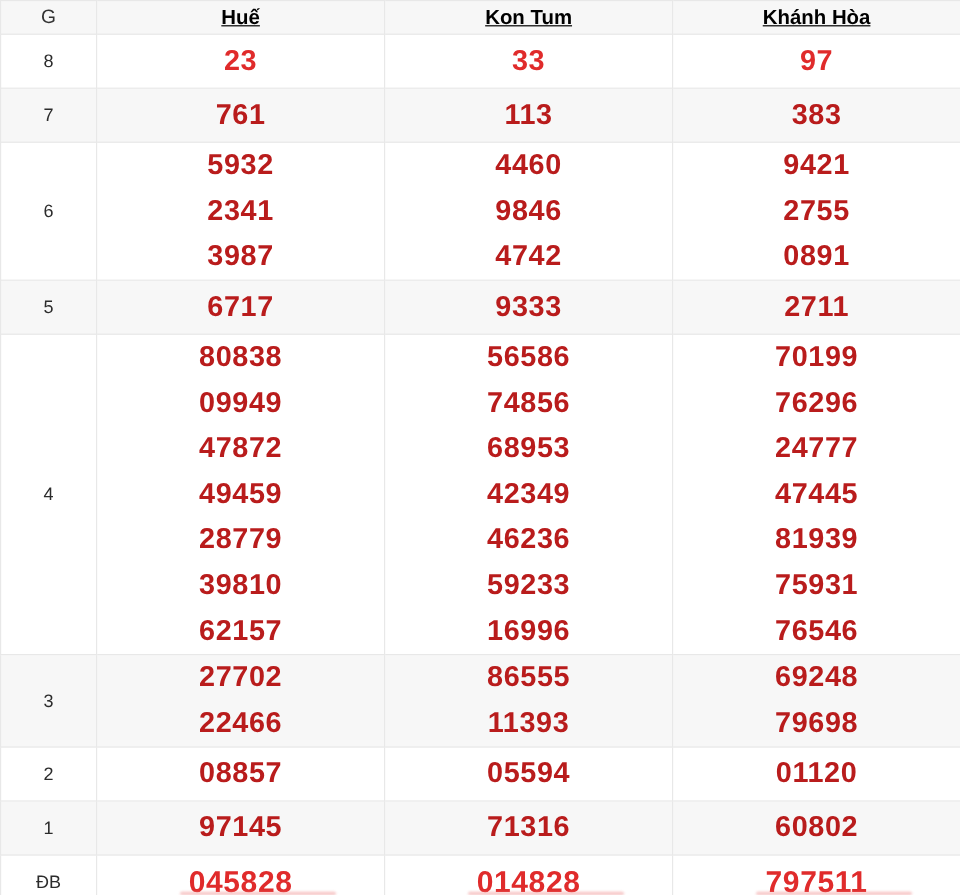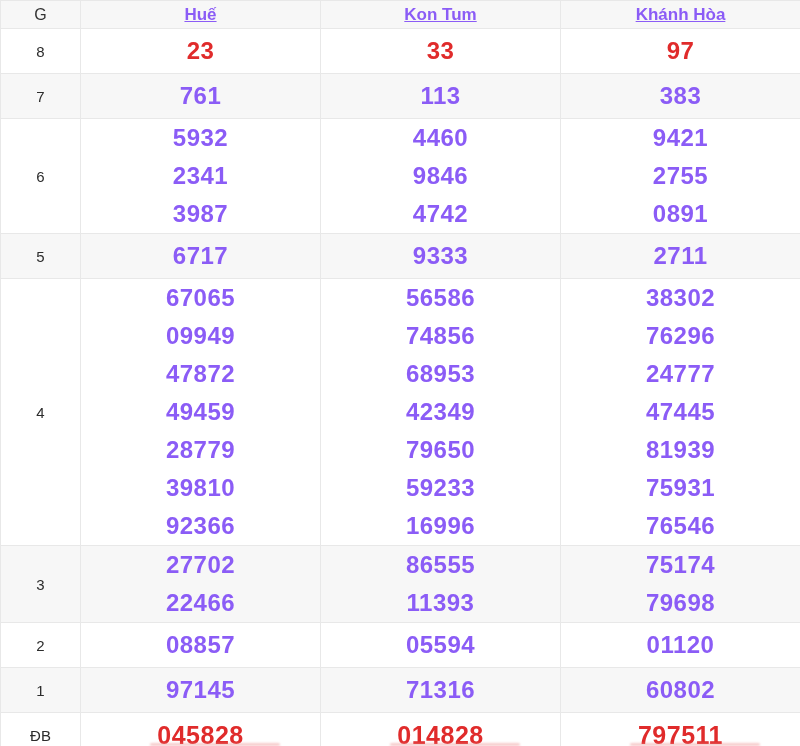--- a/index.html
+++ b/index.html
@@ -25,38 +25,38 @@
     padding: 0;
   }
   thead tr { background: #f7f7f7; }
   thead th { height: 27px; }
   th.prize-head {
     font-size: 16px;
     font-weight: 400;
     color: #333333;
   }
   a.prov-link {
-    color: #8b5cf6;
+    color: #000000;
     font-size: 17px;
     font-weight: 700;
     text-decoration: underline;
     cursor: pointer;
   }
   tbody td.prize {
     font-size: 15px;
     font-weight: 400;
     color: #2c2c2c;
   }
   tbody tr.stripe { background: #f7f7f7; }
   td.nums { padding: 0; }
   td.nums.single { padding: 8px 0; }
   .num {
     font-size: 24px;
     font-weight: 700;
-    color: #8b5cf6;
+    color: #b91c1c;
     line-height: 38px;
     letter-spacing: 0.5px;
   }
   td.nums.single .num { line-height: 28px; }
   tr.red .num { color: #e02b2b; }
   tr.db .num { font-size: 25px; }
   
   .cutoff-hint {
     position: fixed;
     bottom: 0;
@@ -139,59 +139,59 @@
         <td class="nums single">
           <div class="num">9333</div>
         </td>
         <td class="nums single">
           <div class="num">2711</div>
         </td>
       </tr>
       <tr>
         <td class="prize">4</td>
         <td class="nums">
-          <div class="num">67065</div>
+          <div class="num">80838</div>
           <div class="num">09949</div>
           <div class="num">47872</div>
           <div class="num">49459</div>
           <div class="num">28779</div>
           <div class="num">39810</div>
-          <div class="num">92366</div>
+          <div class="num">62157</div>
         </td>
         <td class="nums">
           <div class="num">56586</div>
           <div class="num">74856</div>
           <div class="num">68953</div>
           <div class="num">42349</div>
-          <div class="num">79650</div>
+          <div class="num">46236</div>
           <div class="num">59233</div>
           <div class="num">16996</div>
         </td>
         <td class="nums">
-          <div class="num">38302</div>
+          <div class="num">70199</div>
           <div class="num">76296</div>
           <div class="num">24777</div>
           <div class="num">47445</div>
           <div class="num">81939</div>
           <div class="num">75931</div>
           <div class="num">76546</div>
         </td>
       </tr>
       <tr class="stripe">
         <td class="prize">3</td>
         <td class="nums">
           <div class="num">27702</div>
           <div class="num">22466</div>
         </td>
         <td class="nums">
           <div class="num">86555</div>
           <div class="num">11393</div>
         </td>
         <td class="nums">
-          <div class="num">75174</div>
+          <div class="num">69248</div>
           <div class="num">79698</div>
         </td>
       </tr>
       <tr>
         <td class="prize">2</td>
         <td class="nums single">
           <div class="num">08857</div>
         </td>
         <td class="nums single">
           <div class="num">05594</div>

